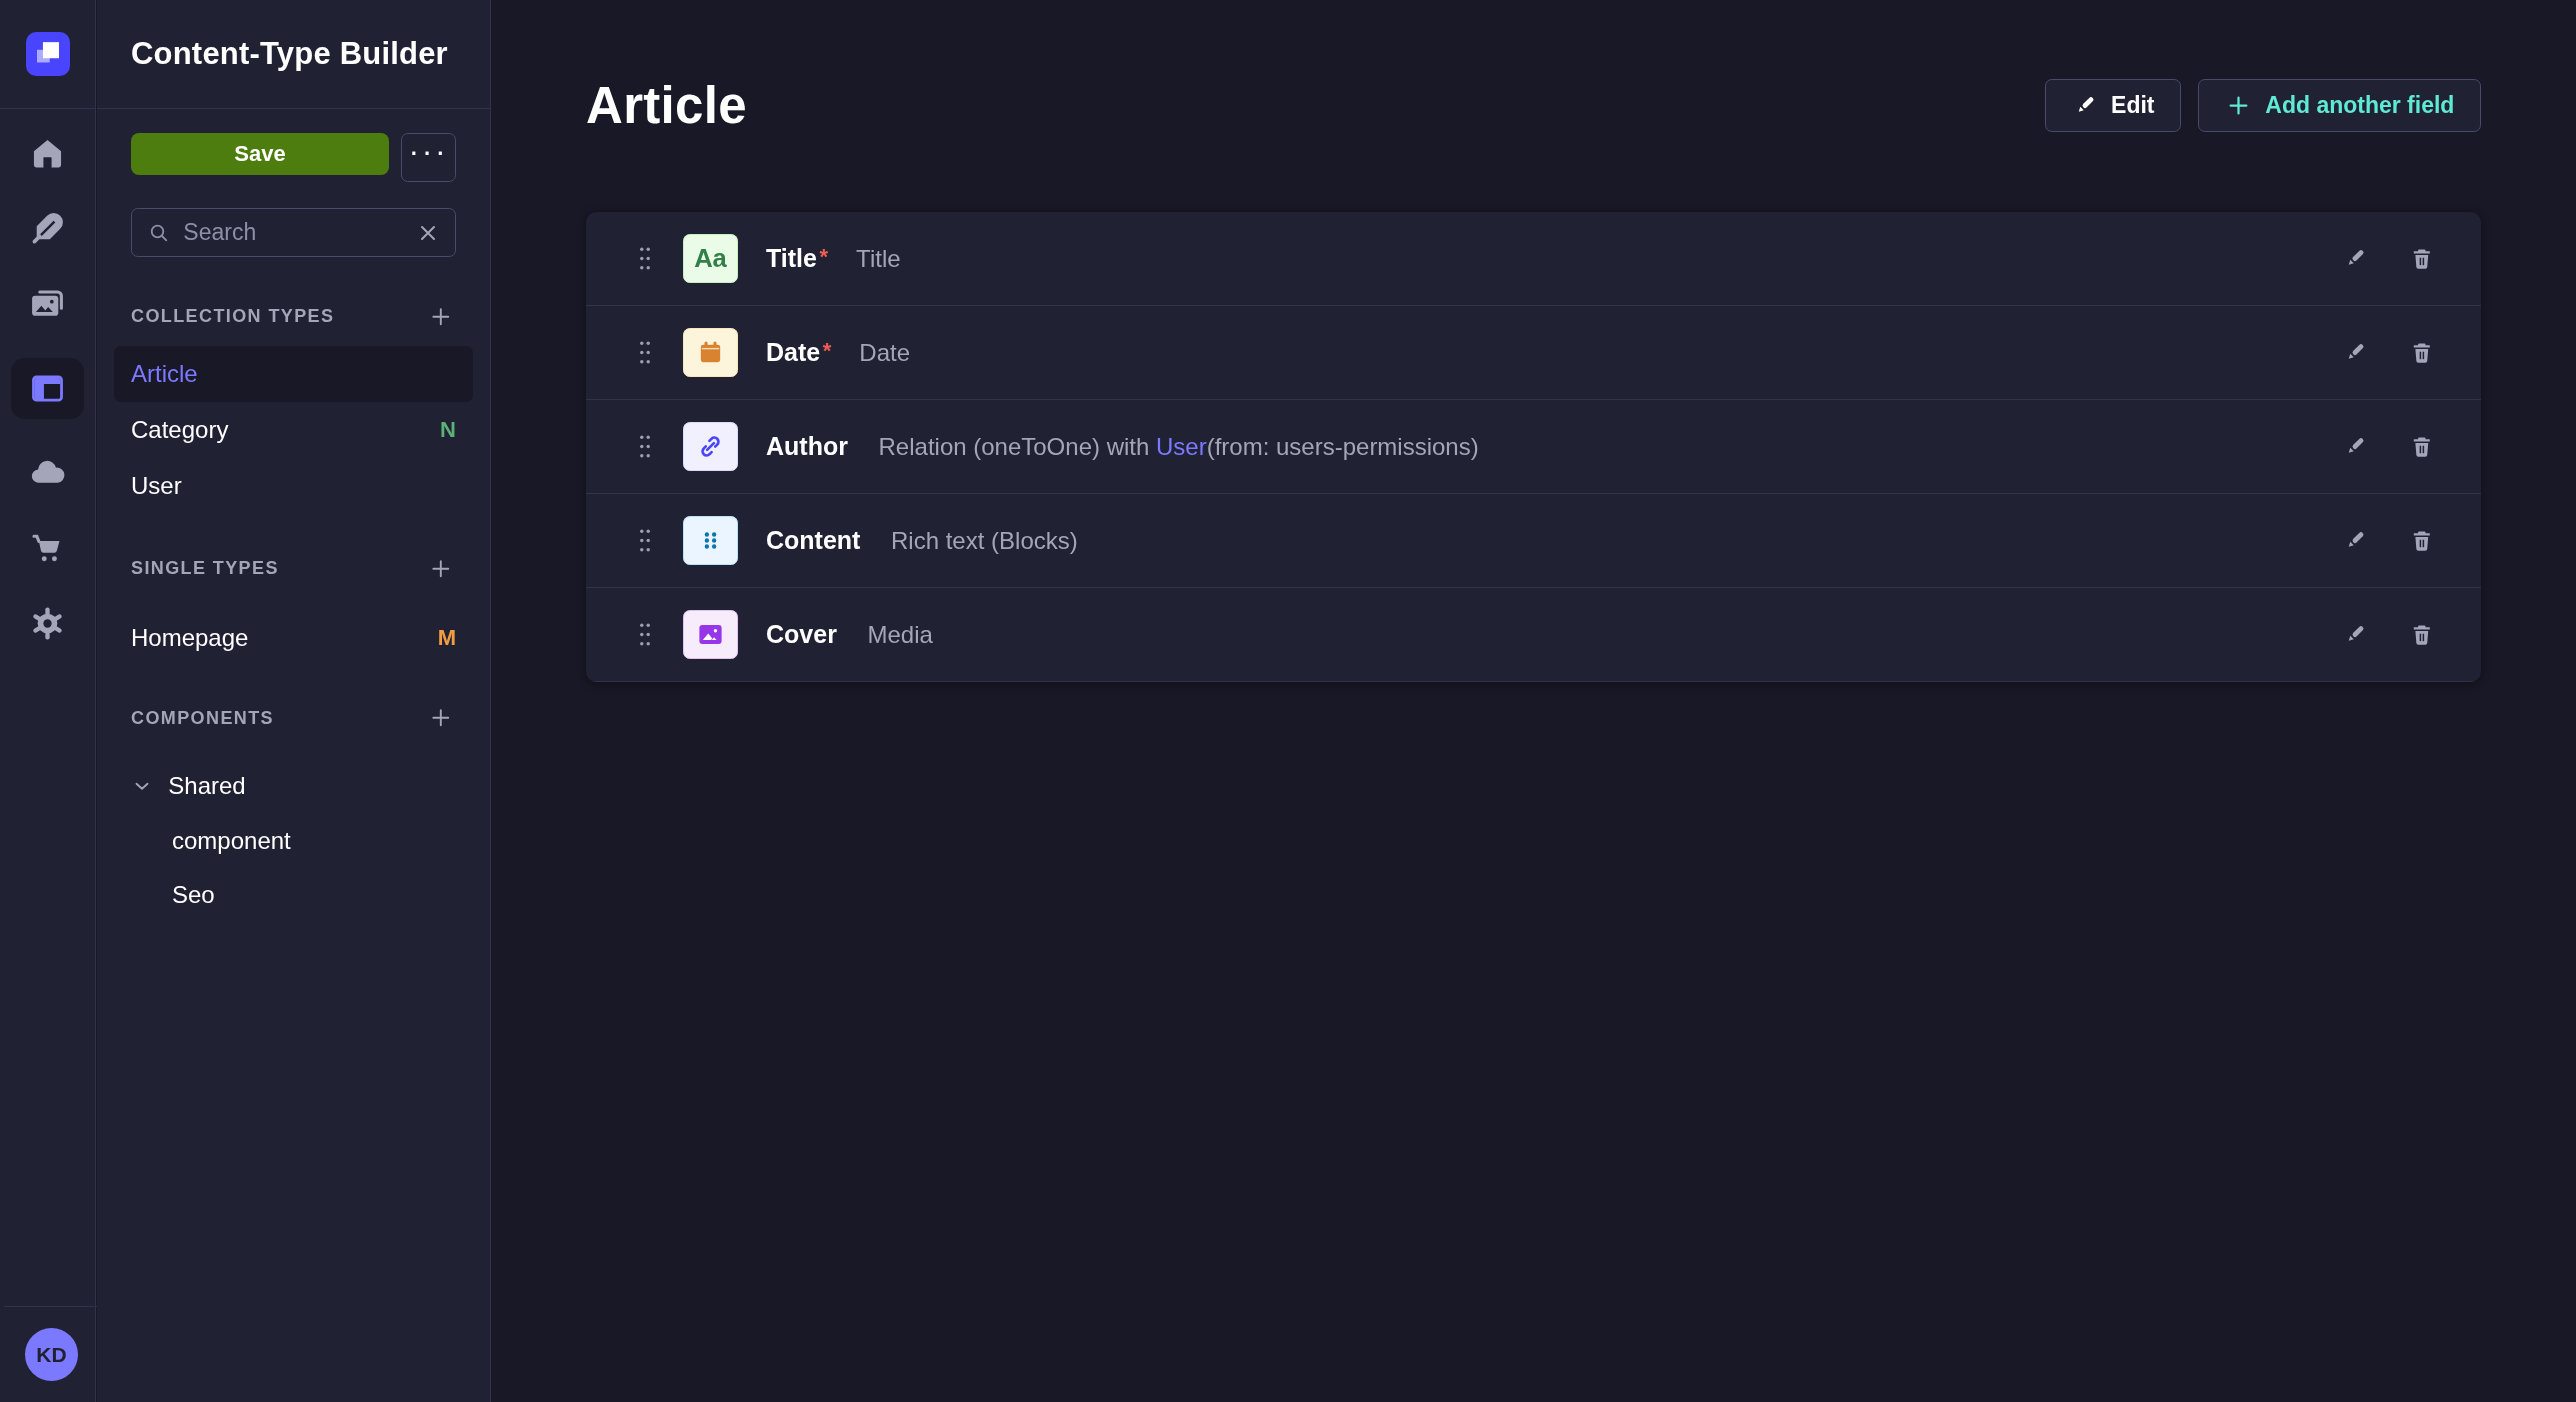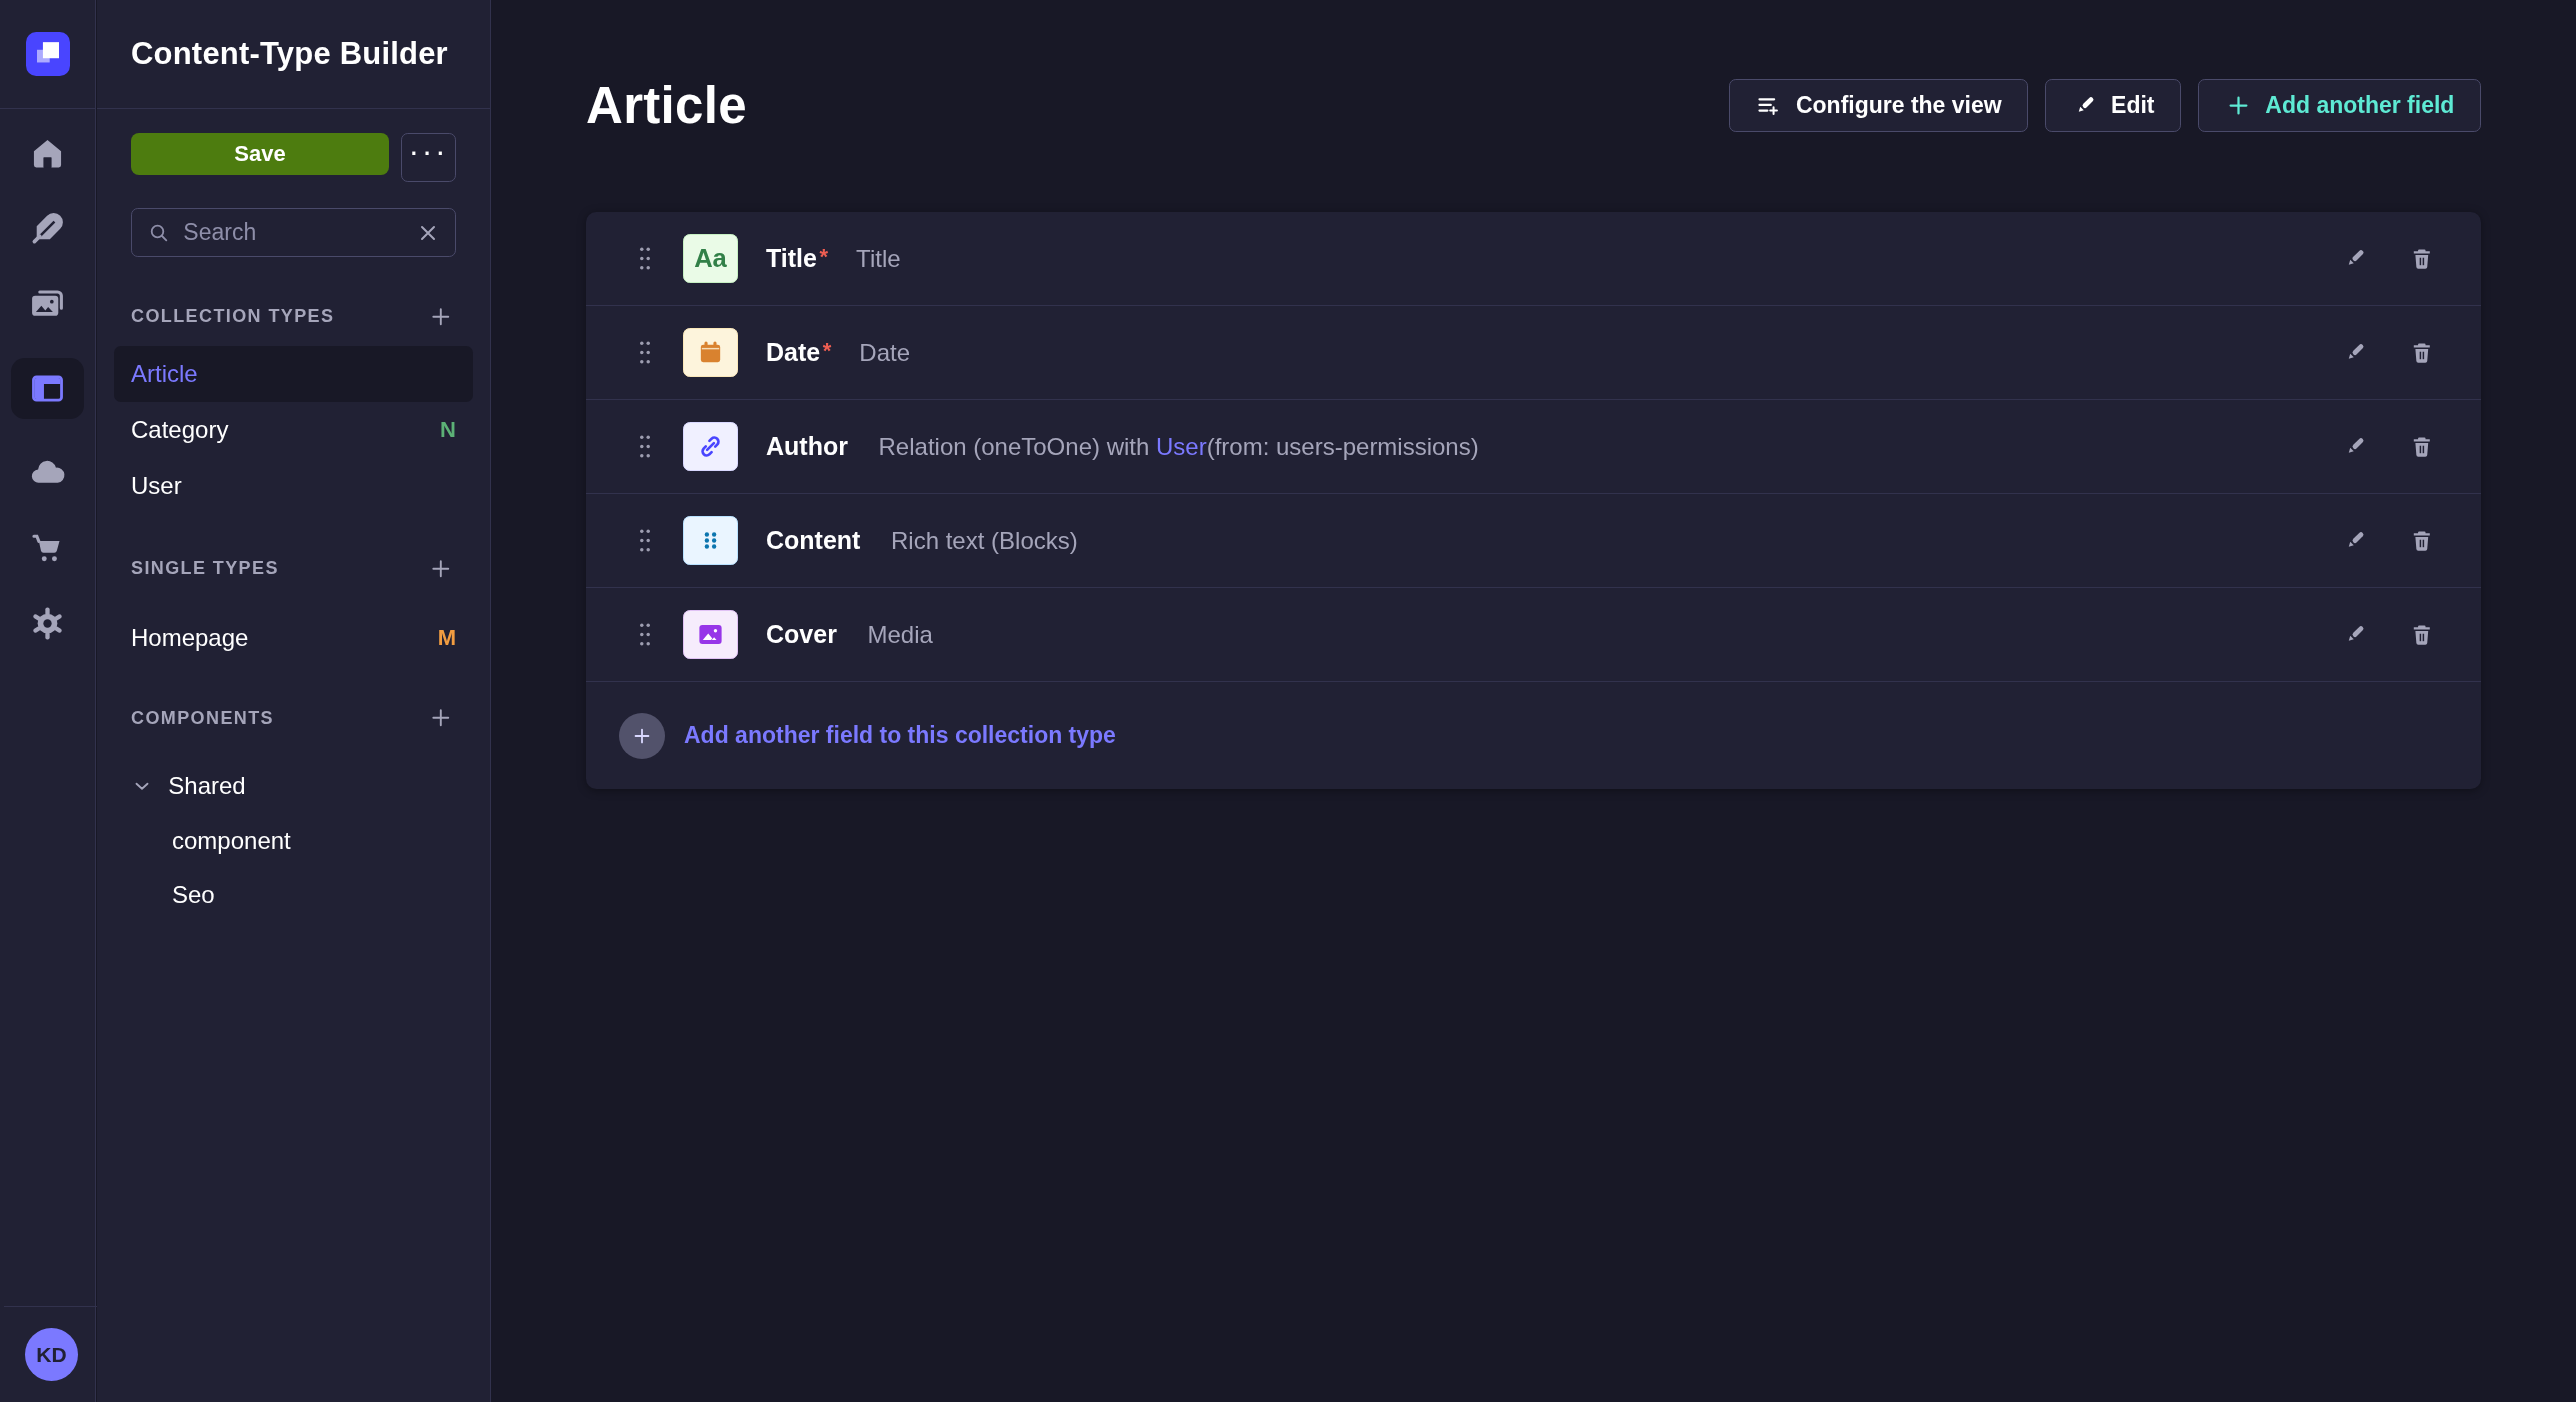--- a/index.html
+++ b/index.html
@@ -226,29 +226,20 @@
         <span>Seo</span>
       </div>
     </div>
   </nav>
 
   <main class="main">
     <div class="main-header">
       <h1 class="page-title">Article</h1>
       <div class="toolbar">
         <button class="tbtn">
-          <svg width="27" height="27" viewBox="0 0 24 24">
-              <g stroke="currentColor" stroke-width="2" stroke-linecap="round">
-                <path d="M4 6.5h13M4 11.5h10M4 16.5h7"></path>
-              </g>
-              <path d="M16.5 13.5v6M13.5 16.5h6" stroke="currentColor" stroke-width="1.8" stroke-linecap="round"></path>
-            </svg>
-          <span>Configure the view</span>
-        </button>
-        <button class="tbtn">
           <svg width="25.6" height="25.6" viewBox="0 0 24 24">
               <g transform="rotate(45 12 12)" fill="currentColor">
                 <rect x="9.7" y="1.5" width="4.6" height="12.5" rx="2.3"></rect>
                 <path d="M9.7 15.7h4.6L12 20z"></path>
               </g>
             </svg>
           <span>Edit</span>
         </button>
         <button class="tbtn add">
           <svg width="27" height="27" viewBox="0 0 24 24">
@@ -479,26 +470,18 @@
                   <path d="M9.5 3.2h5a1 1 0 0 1 1 1V5h4v2H4.5V5h4v-.8a1 1 0 0 1 1-1z"></path>
                   <path d="M6 8.4h12l-.9 11.2a1.8 1.8 0 0 1-1.8 1.65H8.7a1.8 1.8 0 0 1-1.8-1.65z"></path>
                 </g>
                 <rect x="10" y="11" width="1.4" height="7" fill="#212134"></rect>
                 <rect x="12.8" y="11" width="1.4" height="7" fill="#212134"></rect>
               </svg>
             </button>
         </div>
       </div>
 
-      <div class="footer-row">
-        <button class="add-circle">
-            <svg width="22" height="22" viewBox="0 0 24 24">
-              <path d="M12 5v14M5 12h14" stroke="currentColor" stroke-width="2" stroke-linecap="round"></path>
-            </svg>
-          </button>
-        <span class="footer-label">Add another field to this collection type</span>
-      </div>
 
     </div>
   </main>
 
 </div>
 
 
 </body></html>

